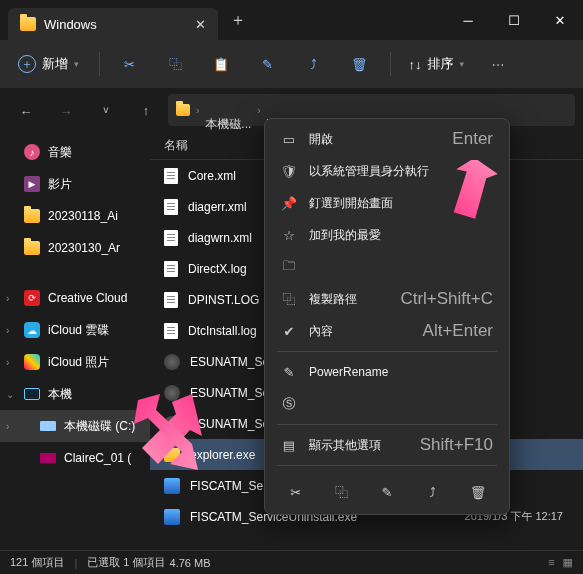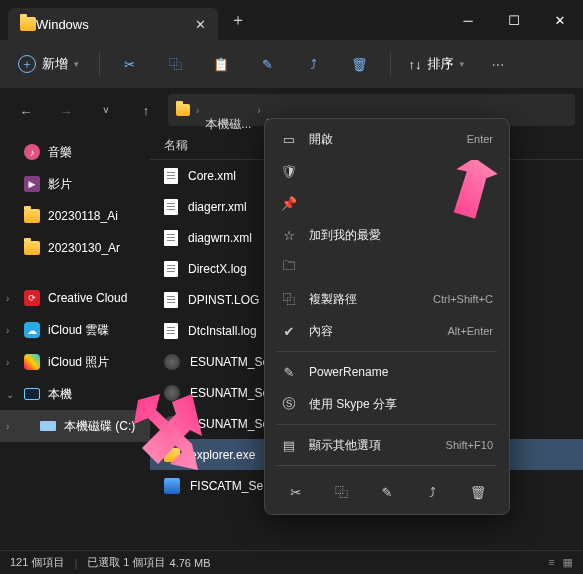--- a/index.html
+++ b/index.html
@@ -1,18 +1,18 @@
 <!DOCTYPE html>
 <html><head>
 <meta charset="utf-8">
 <style>
 * { margin:0; padding:0; box-sizing:border-box; font-family:"Segoe UI","Microsoft JhengHei",sans-serif; }
 body { background:#1c1c1c; color:#fff; width:583px; height:574px; overflow:hidden; position:relative; font-size:13px; }
 .titlebar { height:40px; display:flex; align-items:center; background:#1c1c1c; }
-.tab { display:flex; align-items:center; background:#2c2c2c; height:32px; margin-top:8px; margin-left:8px; border-radius:6px 6px 0 0; padding:0 12px; width:210px; }
+.tab { display:flex; align-items:center; background:#2c2c2c; height:32px; margin-top:8px; margin-left:8px; border-radius:6px 6px 0 0; padding:0 12px; gap:8px; width:210px; }
 .folder-ico { width:16px; height:14px; background:linear-gradient(#ffd666,#ffb020); border-radius:2px; position:relative; }
 .folder-ico::before{content:"";position:absolute;top:-3px;left:0;width:7px;height:4px;background:#ffd666;border-radius:1px 1px 0 0;}
 .tab-close{margin-left:auto;opacity:.8;}
 .newtab{width:40px;text-align:center;color:#ccc;font-size:16px;}
 .wincontrols{margin-left:auto;display:flex;}
 .wincontrols div{width:46px;height:40px;display:flex;align-items:center;justify-content:center;}
 .toolbar{height:48px;background:#2c2c2c;display:flex;align-items:center;padding:0 8px;gap:6px;}
 .tbtn{width:40px;height:36px;display:flex;align-items:center;justify-content:center;color:#7cb8ff;border-radius:4px;}
 .new-btn{display:flex;align-items:center;gap:6px;color:#fff;padding:0 10px;height:36px;border-radius:4px;}
 .new-btn .plus{width:18px;height:18px;border:1.5px solid #7cb8ff;border-radius:50%;display:flex;align-items:center;justify-content:center;color:#7cb8ff;font-size:12px;}
@@ -37,21 +37,21 @@
 .doc-ico::after{content:"";position:absolute;top:4px;left:3px;right:3px;height:1px;background:#888;box-shadow:0 3px 0 #888,0 6px 0 #888;}
 .app-ico{width:16px;height:16px;background:linear-gradient(#5ab0ff,#2060c0);border-radius:2px;}
 .gear-ico{width:16px;height:16px;border-radius:50%;background:radial-gradient(#666,#333);}
 .status{height:24px;background:#1c1c1c;border-top:1px solid #333;display:flex;align-items:center;padding:0 10px;font-size:11px;color:#ccc;gap:4px;}
 .status .ssep{margin:0 6px;color:#555;}
 .status .view-toggles{margin-left:auto;display:flex;gap:8px;color:#888;}
 
 
 .ctxmenu{position:absolute;left:264px;top:118px;width:246px;background:#2c2c2c;border:1px solid #444;border-radius:8px;box-shadow:0 8px 30px rgba(0,0,0,.6);padding:4px;z-index:50;}
 .ctx-item{display:flex;align-items:center;height:32px;padding:0 12px;gap:12px;border-radius:4px;font-size:12px;color:#eee;}
-.ctx-item .sc{margin-left:auto;font-size:11px;color:#aaa;}
+.ctx-item .sc{margin-left:auto;font-size:17px;color:#aaa;}
 .ctx-sep{height:1px;background:#444;margin:4px 8px;}
 .ctx-ico{width:16px;height:16px;display:flex;align-items:center;justify-content:center;color:#ccc;font-size:13px;}
 .ctx-iconrow{display:flex;justify-content:space-around;padding:6px 4px 2px;}
 .ctx-iconrow .ibtn{width:32px;height:32px;display:flex;align-items:center;justify-content:center;color:#ccc;border-radius:4px;}
 
 
 .arrow{position:absolute;z-index:60;}
 .arrow svg{display:block;}
 
 .ico-pc{width:16px;height:12px;border:1px solid #6cf;border-radius:2px;background:#123;}
@@ -152,20 +152,24 @@
       <div class="side-item">
         <span class="exp">⌄</span>
         <span class="ico-pc"></span>
         <span>本機</span>
       </div>
       <div class="side-item sel" style="padding-left: 40px;">
         <span class="exp">›</span>
         <span class="ico-disk" style=""></span>
         <span>本機磁碟 (C:)</span>
       </div>
+      <div class="side-item" style="padding-left: 40px;">
+        <span class="ico-disk" style="background:#a06;"></span>
+        <span>ClaireC_01 (</span>
+      </div>
     </div>
   <div class="main">
     <div class="colhead">
       <span>名稱</span>
     </div>
     <div class="filelist" id="filelist">
         <div class="file-row">
           <span class="doc-ico"></span>
           <span>Core.xml</span>
         </div>
@@ -201,20 +205,25 @@
           <span class="gear-ico"></span>
           <span>ESUNATM_Se</span>
         </div>
         <div class="file-row sel">
           <span class="folder-ico"></span>
           <span>explorer.exe</span>
         </div>
         <div class="file-row">
           <span class="app-ico"></span>
           <span>FISCATM_Serv</span>
+        </div>
+        <div class="file-row">
+          <span class="app-ico"></span>
+          <span>FISCATM_ServiceUninstall.exe</span>
+          <span style="margin-left:auto;margin-right:20px;color:#ccc;font-size:11px;">2019/1/3 下午 12:17</span>
         </div>
       </div>
   </div>
 </div>
 
 <div class="status">
   <span>121 個項目</span>
   <span class="ssep">|</span>
   <span>已選取 1 個項目</span>
   <span>4.76 MB</span>
@@ -225,23 +234,25 @@
 </div>
 
 <div class="ctxmenu" id="ctxmenu">
     <div class="ctx-item">
       <span class="ctx-ico">▭</span>
       <span>開啟</span>
       <span class="sc">Enter</span>
     </div>
     <div class="ctx-item">
       <span class="ctx-ico">🛡</span>
+      <span>以系統管理員身分執行</span>
     </div>
     <div class="ctx-item">
       <span class="ctx-ico">📌</span>
+      <span>釘選到開始畫面</span>
     </div>
     <div class="ctx-item">
       <span class="ctx-ico">☆</span>
       <span>加到我的最愛</span>
     </div>
     <div class="ctx-item">
       <span class="ctx-ico">🗀</span>
     </div>
     <div class="ctx-item">
       <span class="ctx-ico">⿻</span>
@@ -253,21 +264,20 @@
       <span>內容</span>
       <span class="sc">Alt+Enter</span>
     </div>
     <div class="ctx-sep"></div>
     <div class="ctx-item">
       <span class="ctx-ico">✎</span>
       <span>PowerRename</span>
     </div>
     <div class="ctx-item">
       <span class="ctx-ico">Ⓢ</span>
-      <span>使用 Skype 分享</span>
     </div>
     <div class="ctx-sep"></div>
     <div class="ctx-item">
       <span class="ctx-ico">▤</span>
       <span>顯示其他選項</span>
       <span class="sc">Shift+F10</span>
     </div>
     <div class="ctx-sep"></div>
     <div class="ctx-iconrow">
       <div class="ibtn">✂</div>

